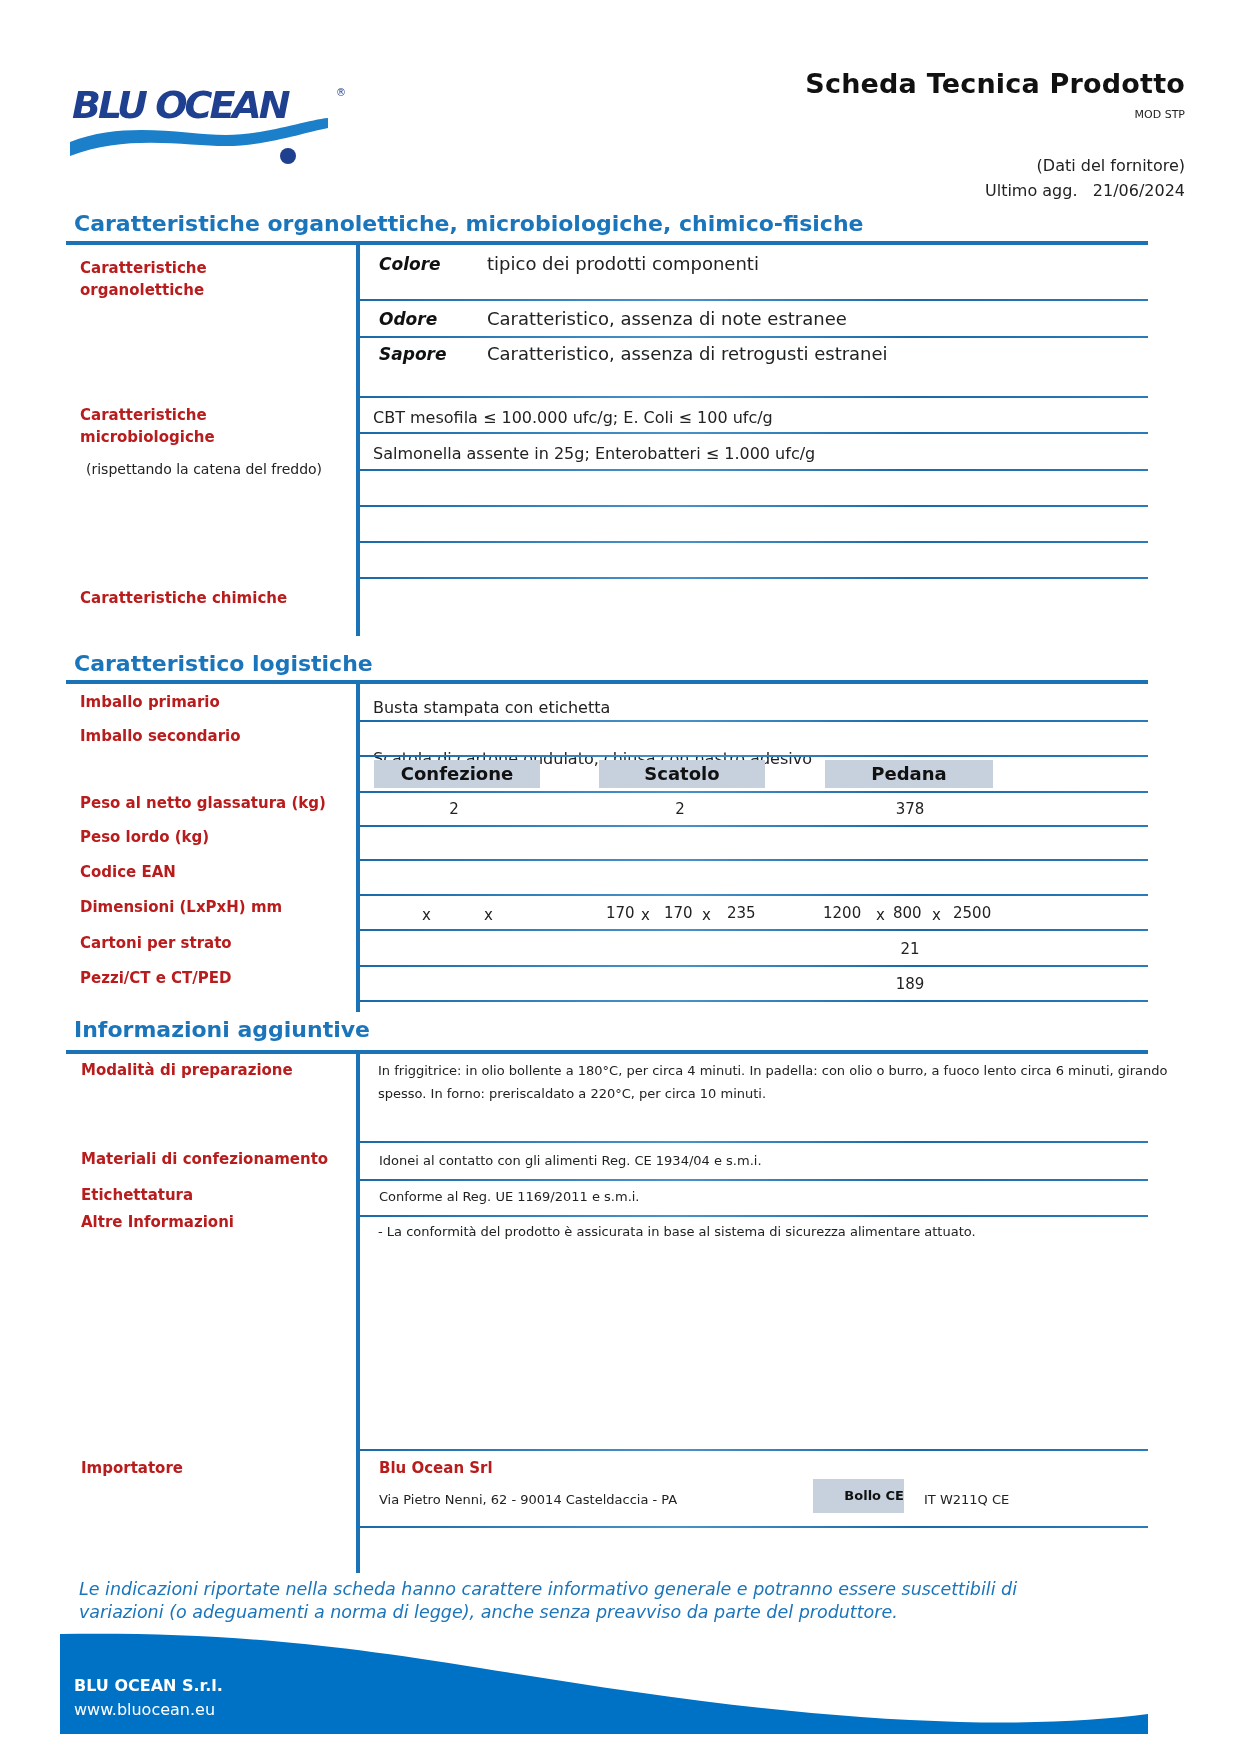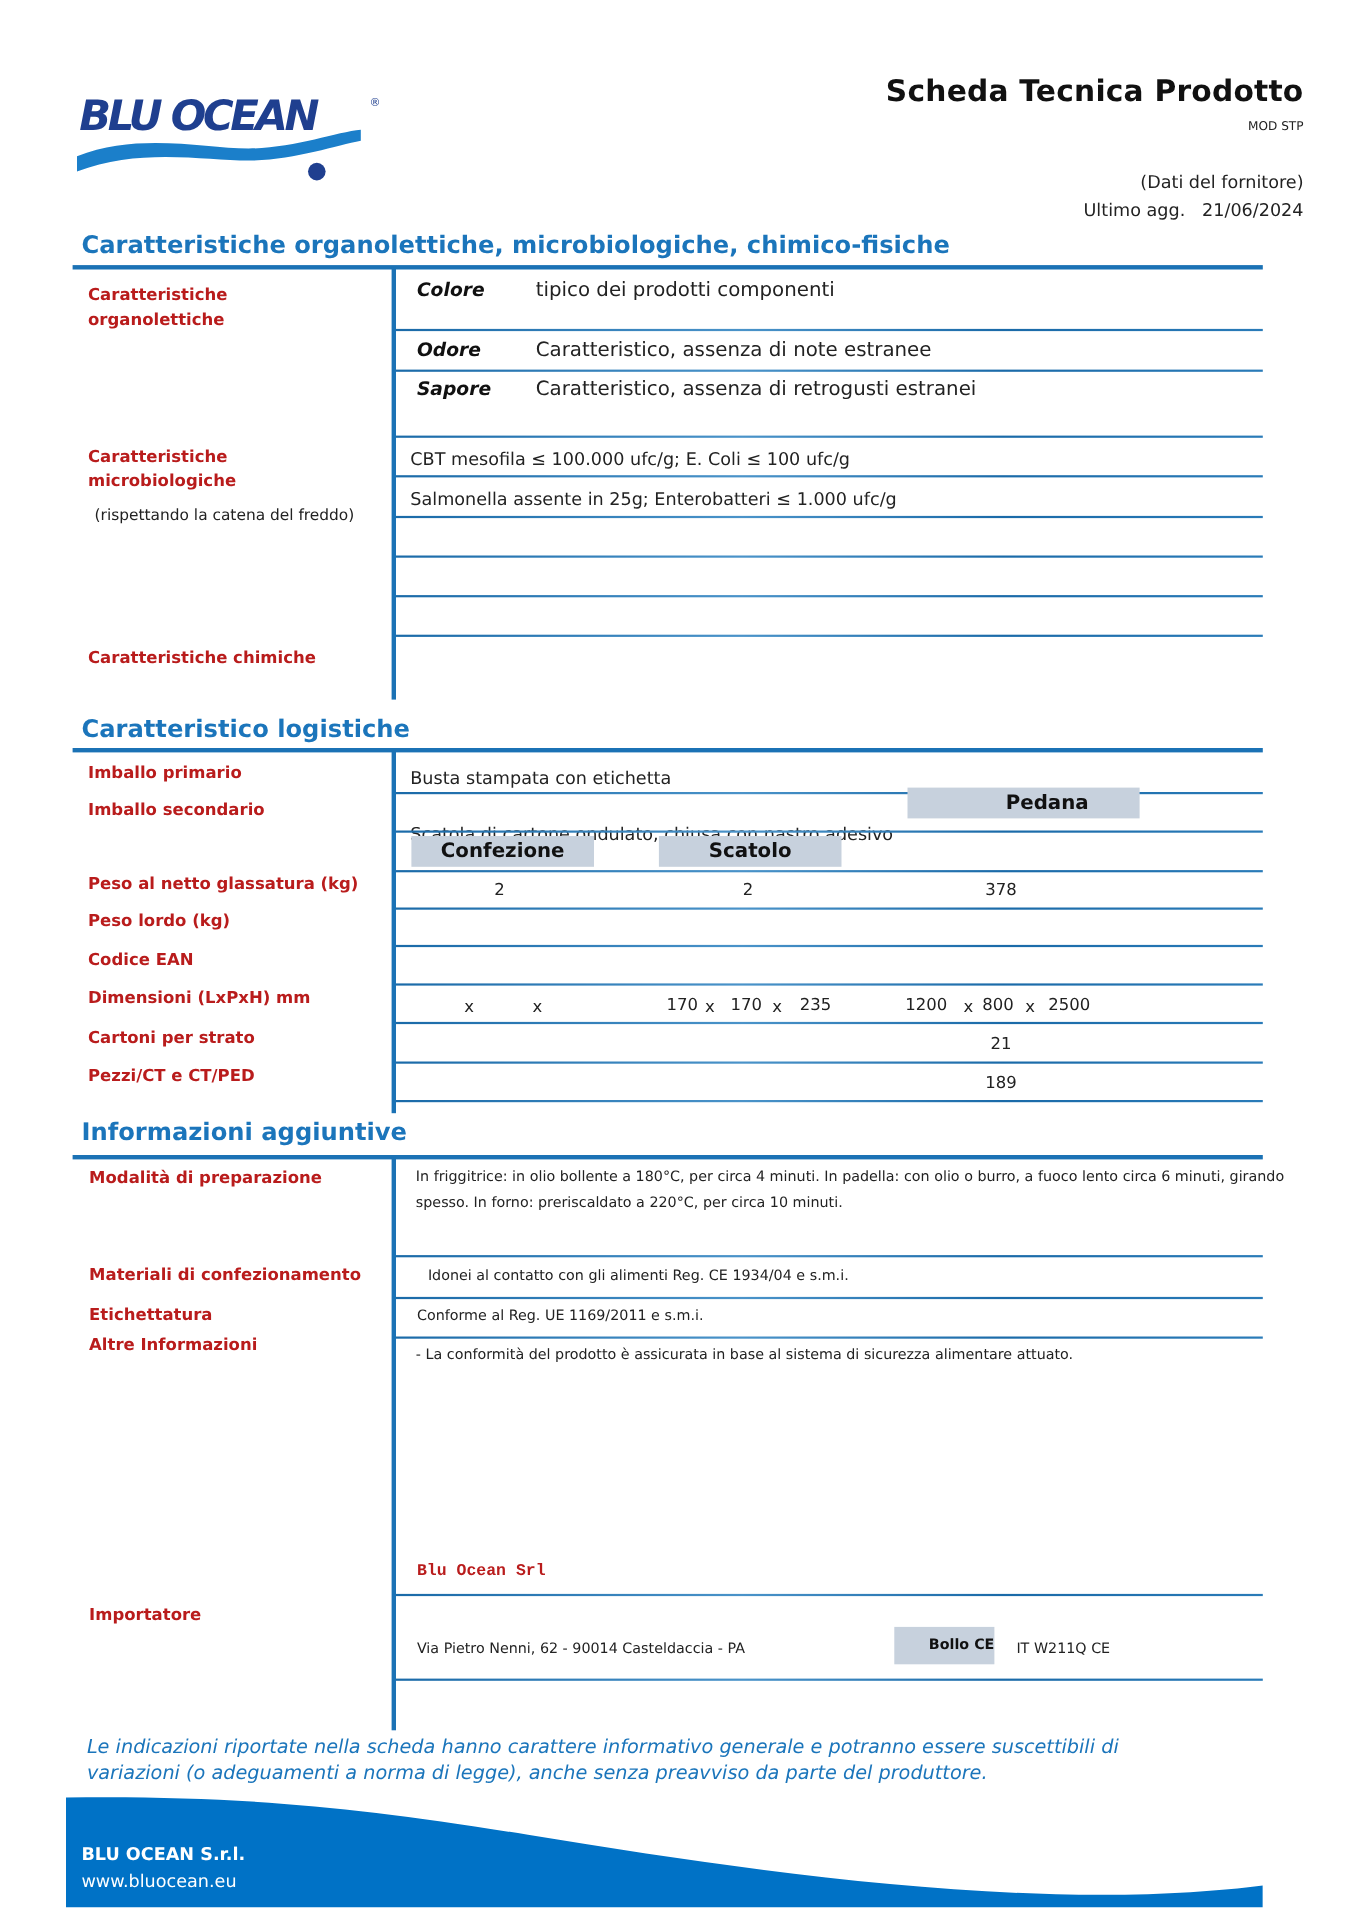--- a/index.html
+++ b/index.html
@@ -94,21 +94,21 @@
 <div class="abs lbl" style="left:80px; top:693px;">Imballo primario</div>
 <div class="abs val-s" style="left:373px; top:698px;">Busta stampata con etichetta</div>
 <div class="abs rule" style="left:360px; top:720px; width:788px;"></div>
 
 <div class="abs lbl" style="left:80px; top:727px;">Imballo secondario</div>
 <div class="abs val-s" style="left:373px; top:749px;">Scatola di cartone ondulato, chiusa con nastro adesivo</div>
 <div class="abs rule" style="left:360px; top:755px; width:788px;"></div>
 
 <div class="abs grey-hdr" style="left:374px; top:760px; width:166px;">Confezione</div>
 <div class="abs grey-hdr" style="left:599px; top:760px; width:166px;">Scatolo</div>
-<div class="abs grey-hdr" style="left:825px; top:716px; width:168px;padding-left:43px;">Pedana</div>
+<div class="abs grey-hdr" style="left:825px; top:760px; width:168px;">Pedana</div>
 <div class="abs rule" style="left:360px; top:791px; width:788px;"></div>
 
 <div class="abs lbl" style="left:80px; top:794px;">Peso al netto glassatura (kg)</div>
 <div class="abs num" style="left:414px; top:800px; width:80px;">2</div>
 <div class="abs num" style="left:640px; top:800px; width:80px;">2</div>
 <div class="abs num" style="left:870px; top:800px; width:80px;">378</div>
 <div class="abs rule" style="left:360px; top:825px; width:788px;"></div>
 
 <div class="abs lbl" style="left:80px; top:828px;">Peso lordo (kg)</div>
 <div class="abs rule" style="left:360px; top:859px; width:788px;"></div>
@@ -141,33 +141,33 @@
 
 <div class="abs sec-title" style="left:74px; top:1017px;">Informazioni aggiuntive</div>
 <div class="abs rule-thick" style="left:66px; top:1050px; width:1082px;"></div>
 <div class="abs vline" style="left:356px; top:1052px; height:521px;"></div>
 
 <div class="abs lbl" style="left:81px; top:1061px;">Modalità di preparazione</div>
 <div class="abs para" style="left:378px; top:1059px; width:795px;">In friggitrice: in olio bollente a 180°C, per circa 4 minuti. In padella: con olio o burro, a fuoco lento circa 6 minuti, girando spesso. In forno: preriscaldato a 220°C, per circa 10 minuti.</div>
 <div class="abs rule" style="left:360px; top:1141px; width:788px;"></div>
 
 <div class="abs lbl" style="left:81px; top:1150px;">Materiali di confezionamento</div>
-<div class="abs para" style="left:379px; top:1149px;margin-left:10px;">Idonei al contatto con gli alimenti Reg. CE 1934/04 e s.m.i.</div>
+<div class="abs para" style="left:379px; top:1149px;">Idonei al contatto con gli alimenti Reg. CE 1934/04 e s.m.i.</div>
 <div class="abs rule" style="left:360px; top:1179px; width:788px;"></div>
 
 <div class="abs lbl" style="left:81px; top:1186px;">Etichettatura</div>
 <div class="abs para" style="left:379px; top:1185px;">Conforme al Reg. UE 1169/2011 e s.m.i.</div>
 <div class="abs rule" style="left:360px; top:1215px; width:788px;"></div>
 
 <div class="abs lbl" style="left:81px; top:1213px;">Altre Informazioni</div>
 <div class="abs para" style="left:378px; top:1220px; width:790px;">- La conformità del prodotto è assicurata in base al sistema di sicurezza alimentare attuato.</div>
 <div class="abs rule" style="left:360px; top:1449px; width:788px;"></div>
 
 <div class="abs lbl" style="left:81px; top:1459px;">Importatore</div>
-<div class="abs lbl" style="left:379px; top:1420px;font-family:Liberation Mono, monospace;">Blu Ocean Srl</div>
+<div class="abs lbl" style="left:379px; top:1459px;">Blu Ocean Srl</div>
 <div class="abs para" style="left:379px; top:1488px;">Via Pietro Nenni, 62 - 90014 Casteldaccia - PA</div>
 <div class="abs" style="left:813px; top:1479px; width:91px; height:34px; background:#c7d1dd; font-size:13px; font-weight:bold; color:#111; line-height:34px; text-align:right;">Bollo CE</div>
 <div class="abs para" style="left:924px; top:1488px;">IT W211Q CE</div>
 <div class="abs rule" style="left:360px; top:1526px; width:788px;"></div>
 
 <div class="abs disc" style="left:79px; top:1578px; width:1020px;">Le indicazioni riportate nella scheda hanno carattere informativo generale e potranno essere suscettibili di variazioni (o adeguamenti a norma di legge), anche senza preavviso da parte del produttore.</div>
 
 <div class="abs" style="left:60px; top:1628px; width:1088px; height:106px;">
   <svg width="1088" height="106" viewBox="0 0 1088 106" preserveAspectRatio="none">
     <path d="M0 6 C 150 4, 260 14, 420 40 C 580 66, 740 90, 900 94 C 980 96, 1040 92, 1088 86 L 1088 106 L 0 106 Z" fill="#0072c6"></path>

